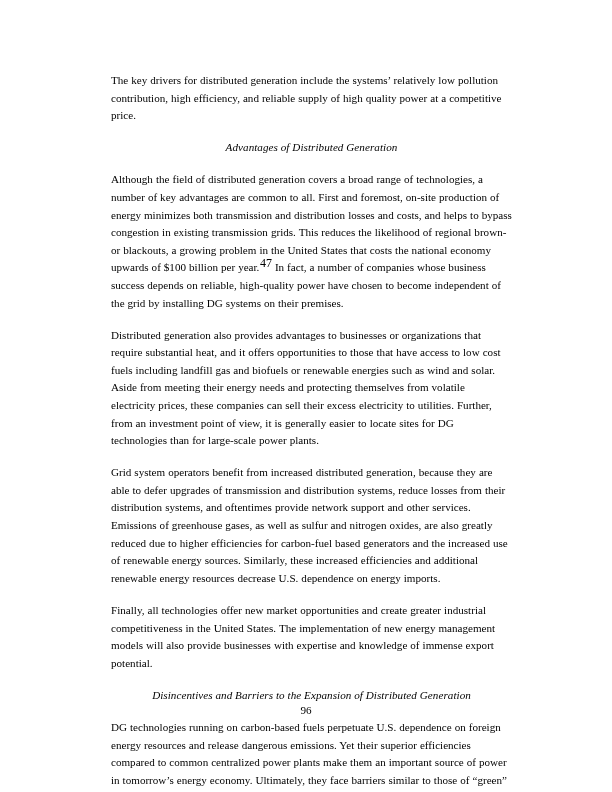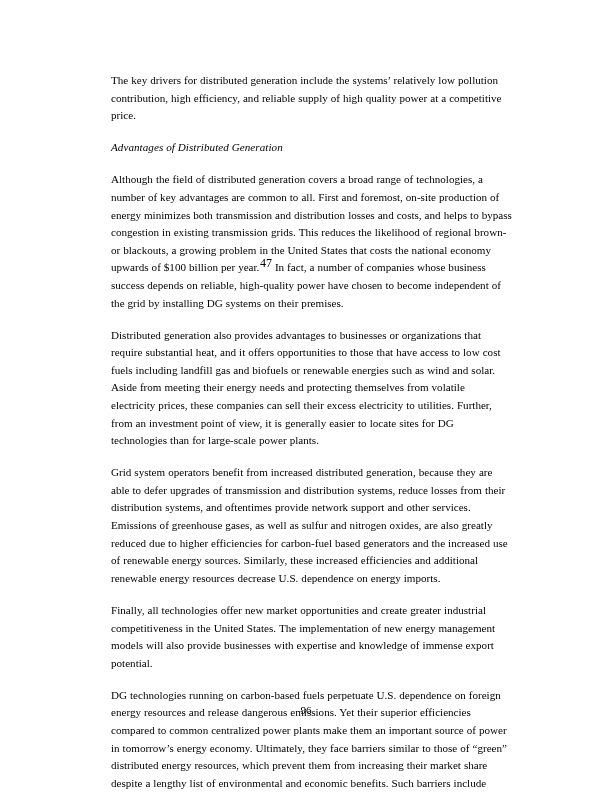--- a/index.html
+++ b/index.html
@@ -38,20 +38,21 @@
   p.body-para:last-of-type {
     margin-bottom: 0;
   }
   h2.section-heading {
     margin: 0 0 14.5px 0;
     font-size: 11.1px;
     line-height: 17.6px;
     font-style: italic;
     font-weight: normal;
     letter-spacing: 0.005em;
+    text-align: center;
   }
   .fn-ref {
     font-size: 12px;
     vertical-align: super;
     line-height: 0;
     padding-left: 0.5px;
   }
   .page-number {
     position: absolute;
     left: 0;
@@ -75,20 +76,21 @@
     <h2 class="section-heading">Advantages of Distributed Generation</h2>
 
     <p class="body-para"><span>Although the field of distributed generation covers a broad range of technologies, a number of key advantages are common to all.  First and foremost, on-site production of energy minimizes both transmission and distribution losses and costs, and helps to bypass congestion in existing transmission grids.  This reduces the likelihood of regional brown- or blackouts, a growing problem in the United States that costs the national economy upwards of $100 billion per year.</span><span class="fn-ref">47</span><span>  In fact, a number of companies whose business success depends on reliable, high-quality power have chosen to become independent of the grid by installing DG systems on their premises.</span></p>
 
     <p class="body-para">Distributed generation also provides advantages to businesses or organizations that require substantial heat, and it offers opportunities to those that have access to low cost fuels including landfill gas and biofuels or renewable energies such as wind and solar.  Aside from meeting their energy needs and protecting themselves from volatile electricity prices, these companies can sell their excess electricity to utilities.  Further, from an investment point of view, it is generally easier to locate sites for DG technologies than for large-scale power plants.</p>
 
     <p class="body-para">Grid system operators benefit from increased distributed generation, because they are able to defer upgrades of transmission and distribution systems, reduce losses from their distribution systems, and oftentimes provide network support and other services.  Emissions of greenhouse gases, as well as sulfur and nitrogen oxides, are also greatly reduced due to higher efficiencies for carbon-fuel based generators and the increased use of renewable energy sources.  Similarly, these increased efficiencies and additional renewable energy resources decrease U.S. dependence on energy imports.</p>
 
     <p class="body-para">Finally, all technologies offer new market opportunities and create greater industrial competitiveness in the United States.  The implementation of new energy management models will also provide businesses with expertise and knowledge of immense export potential.</p>
 
+    <h2 class="section-heading">Disincentives and Barriers to the Expansion of Distributed Generation</h2>
 
     <p class="body-para">DG technologies running on carbon-based fuels perpetuate U.S. dependence on foreign energy resources and release dangerous emissions.  Yet their superior efficiencies compared to common centralized power plants make them an important source of power in tomorrow’s energy economy.  Ultimately, they face barriers similar to those of “green” distributed energy resources, which prevent them from increasing their market share despite a lengthy list of environmental and economic benefits.  Such barriers include technological obstacles and economic disincentives in connecting to existing electric</p>
 
   </div>
 
   <div class="page-number">96</div>
 
 </div>
 
 </body></html>

